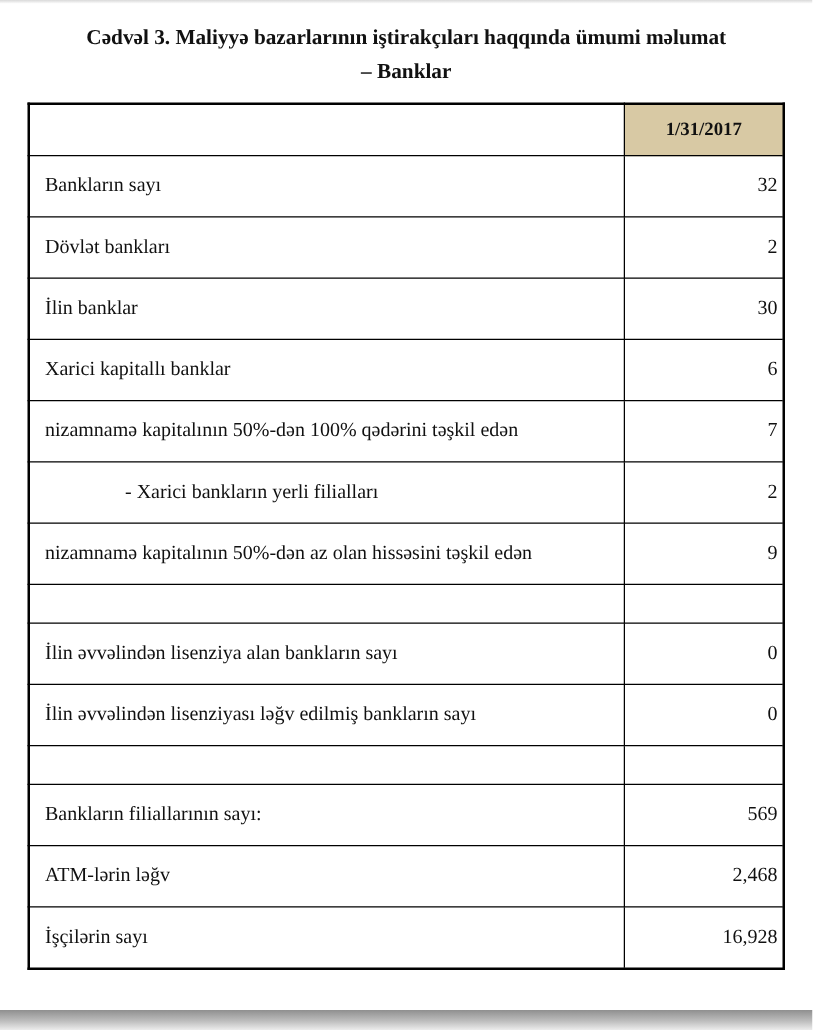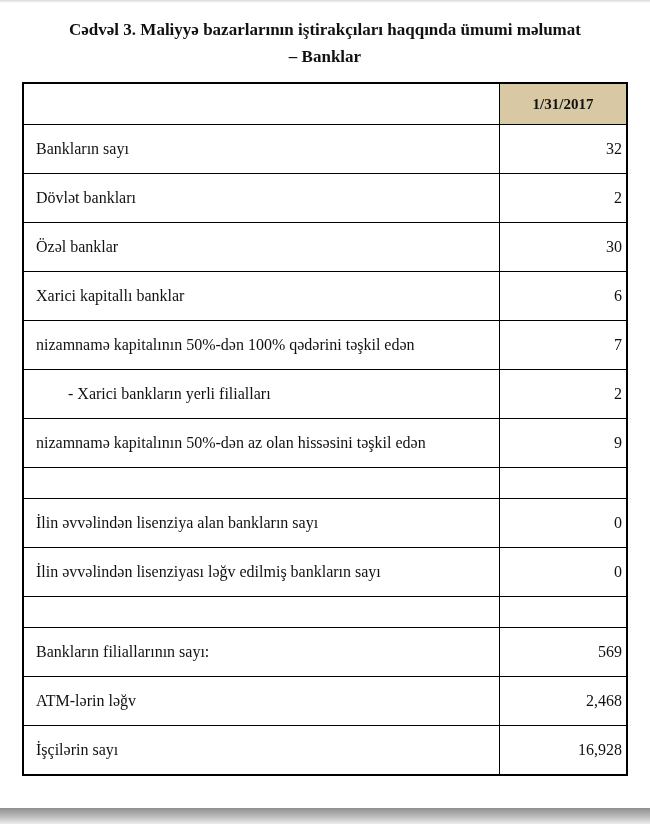--- a/index.html
+++ b/index.html
@@ -39,21 +39,21 @@
     font-size:16px;
     text-align:left;
   }
   td.value{
     width:118px;
     text-align:right;
     font-size:16px;
     padding:15px 4px;
   }
   tr.bold td{font-weight:normal;}
-  tr.indent td.label{padding-left:44px;}
+  tr.indent td.label{padding-left:76px;}
   tr.spacer td{height:30px;padding:0;}
   th.label-h{
     background:#ffffff;
     height:38px;
   }
   th.value-h{
     background:var(--header-bg,#d8c9a4);
     width:118px;
     height:38px;
     font-weight:bold;
@@ -87,21 +87,21 @@
     <tbody>
       <tr class="bold">
         <td class="label">Bankların sayı</td>
         <td class="value">32</td>
       </tr>
       <tr>
         <td class="label">Dövlət bankları</td>
         <td class="value">2</td>
       </tr>
       <tr>
-        <td class="label">Özəl banklar</td>
+        <td class="label">İlin banklar</td>
         <td class="value">30</td>
       </tr>
       <tr>
         <td class="label">Xarici kapitallı banklar</td>
         <td class="value">6</td>
       </tr>
       <tr>
         <td class="label">nizamnamə kapitalının 50%-dən 100% qədərini təşkil edən</td>
         <td class="value">7</td>
       </tr>

